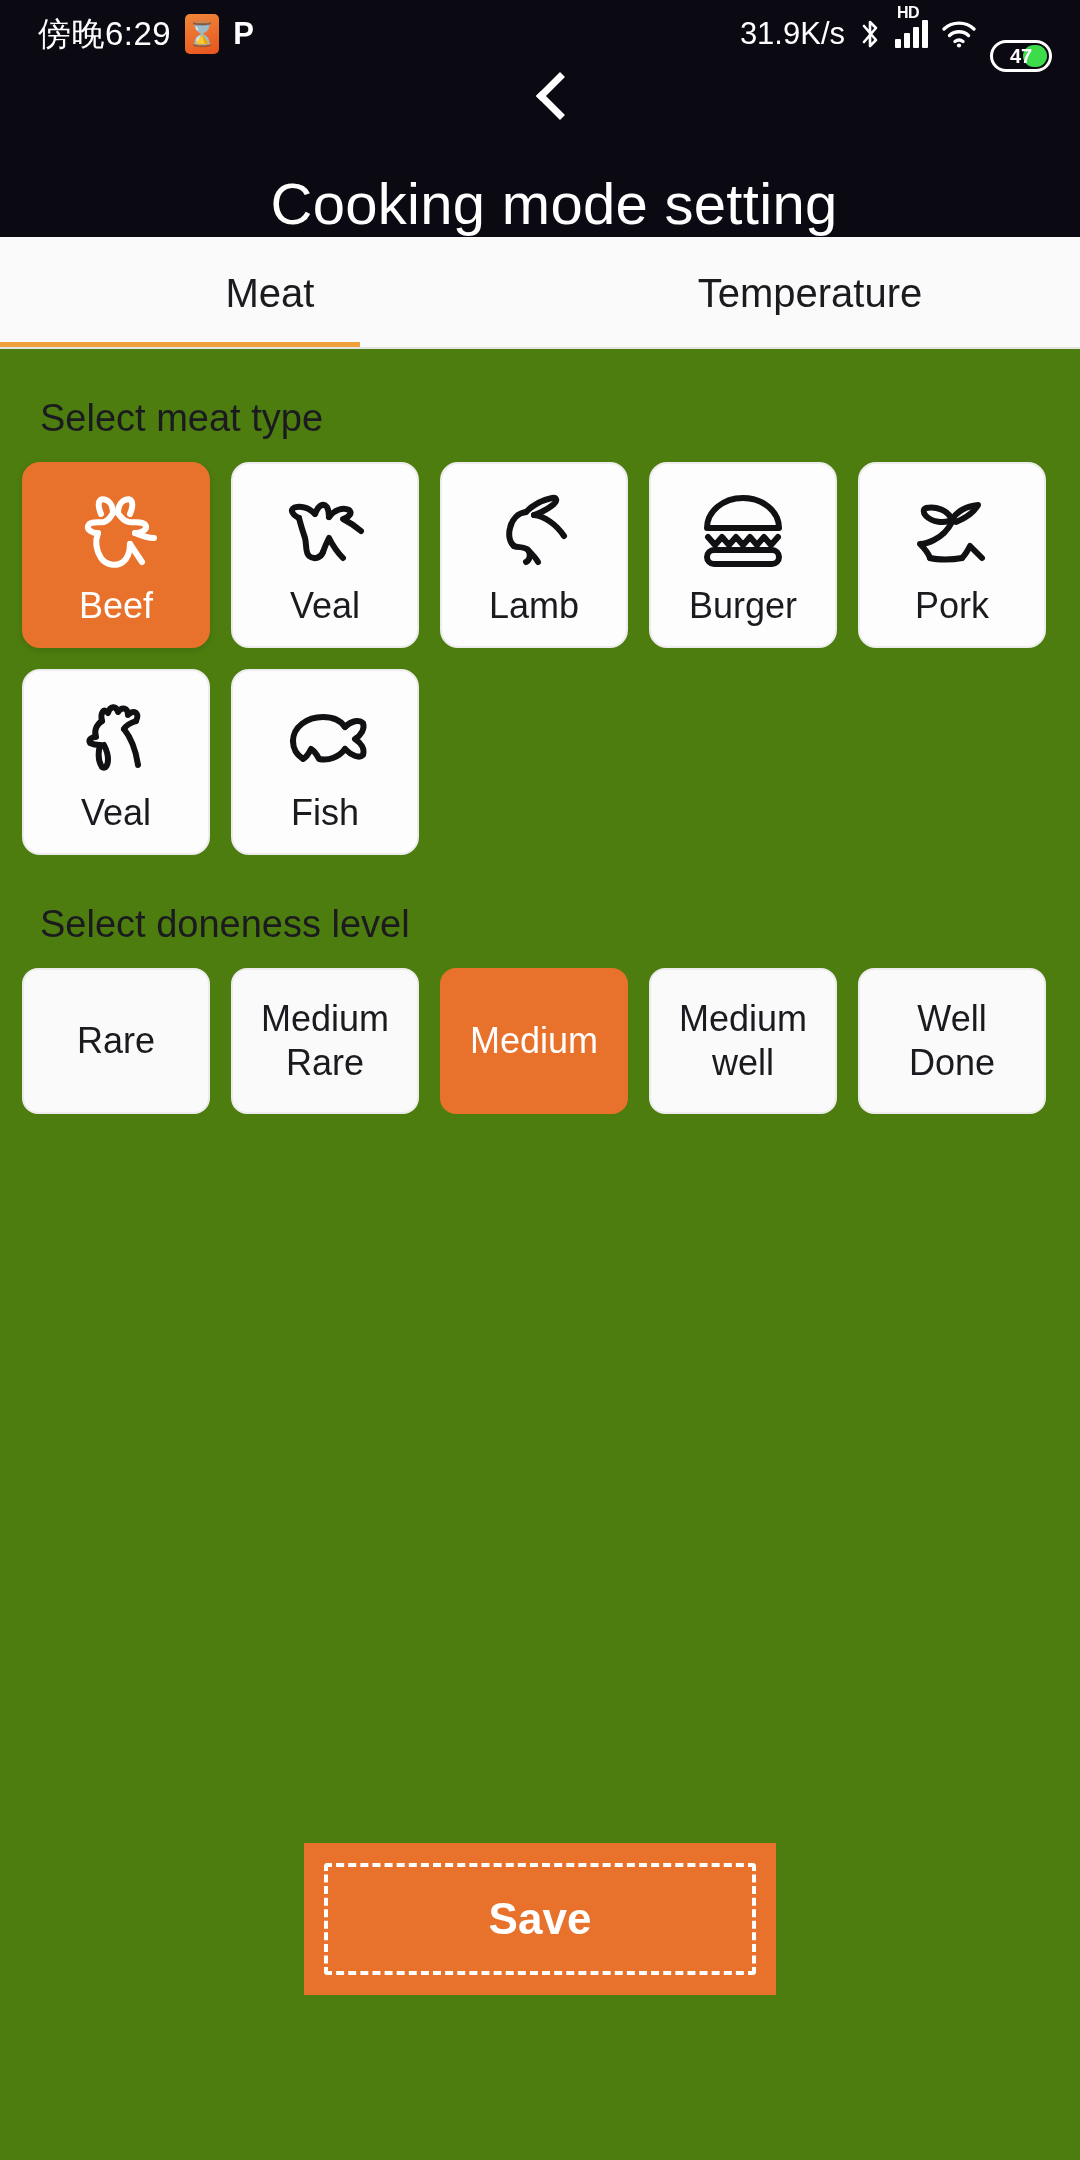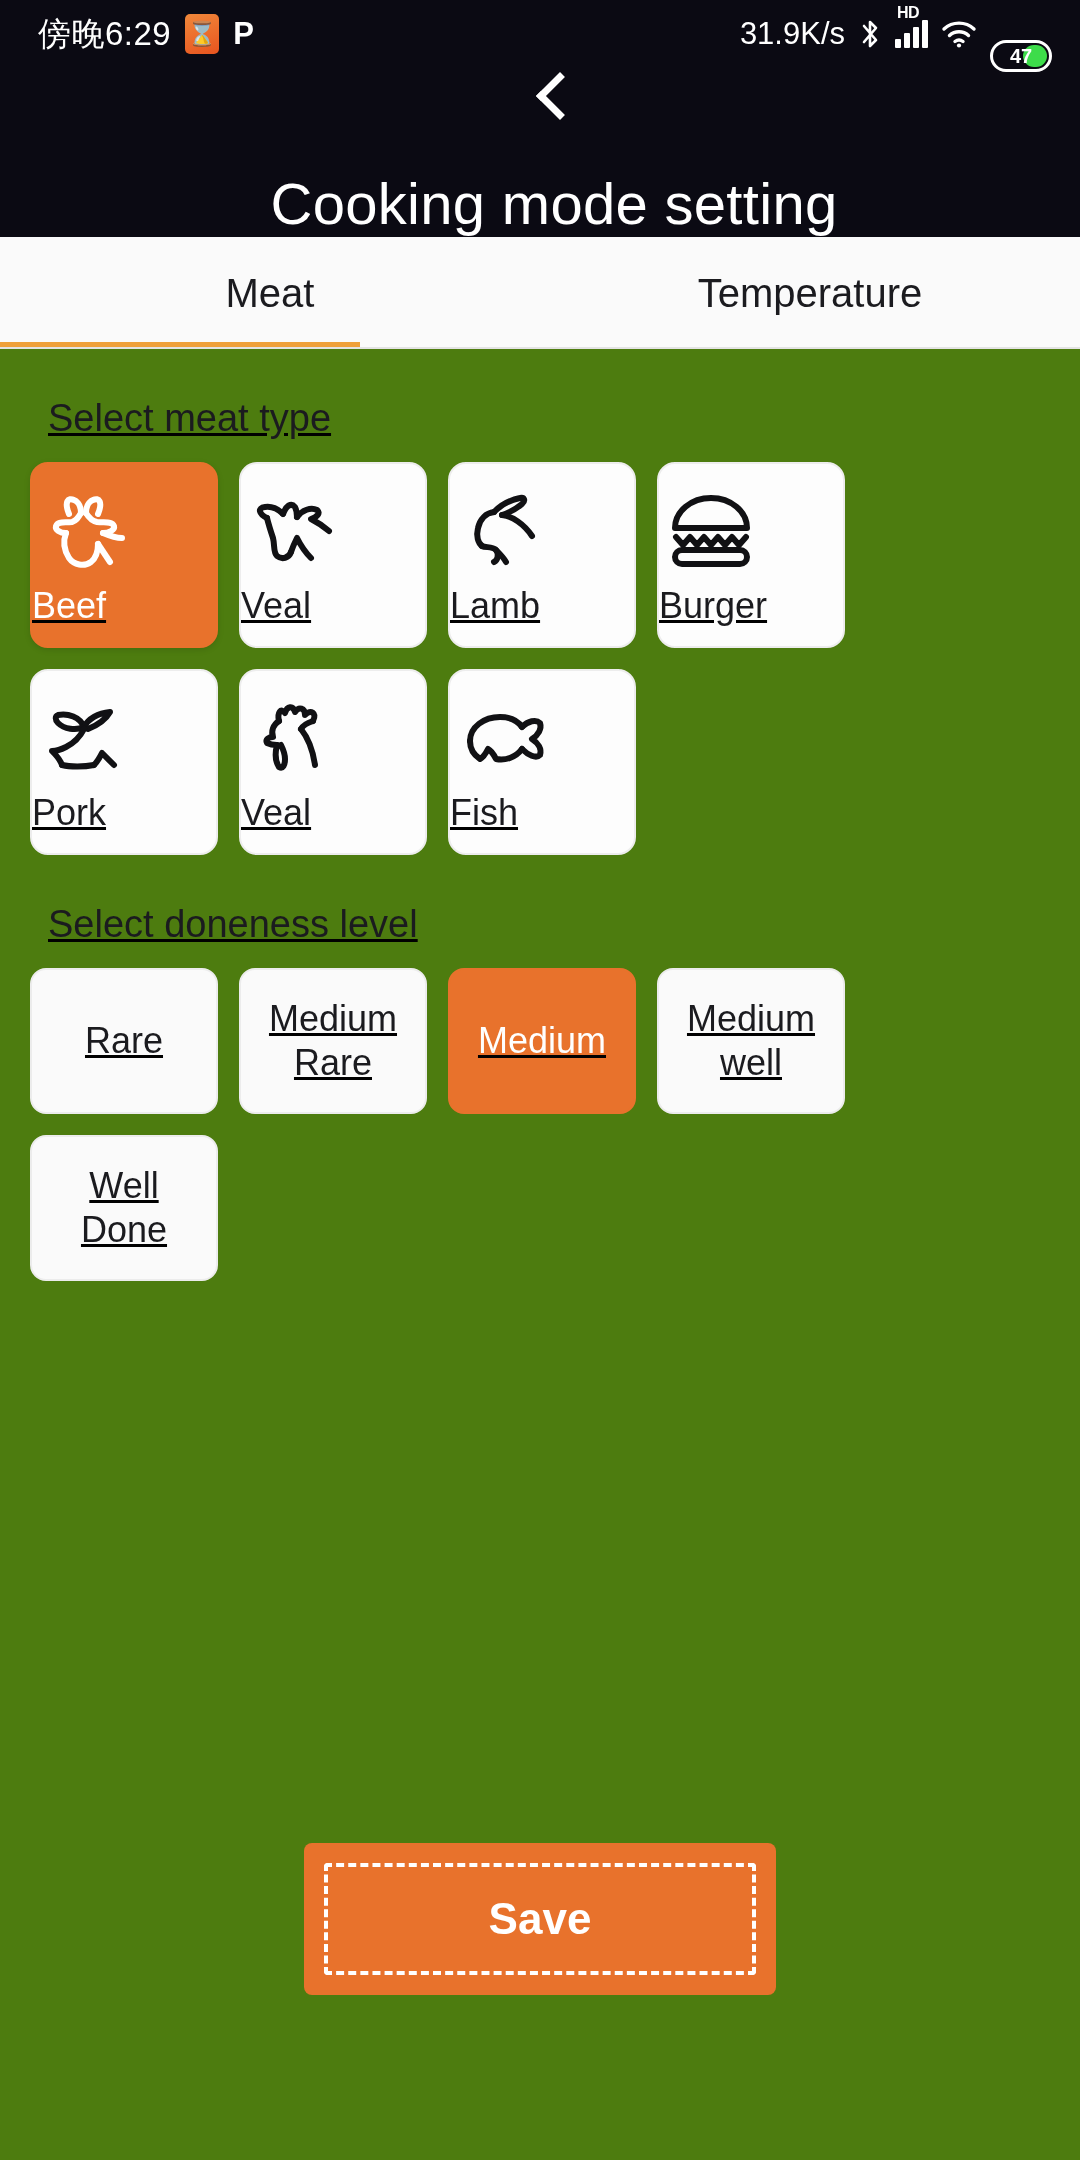--- a/index.html
+++ b/index.html
@@ -62,30 +62,30 @@
   
   .tabs { height: 112px; background: #FAFAFA; display: flex; position: relative; }
   .tab {
     flex: 1; display: flex; align-items: center; justify-content: center;
     font-size: 40px; color: #1B1B1F;
   }
   .tab-underline { position: absolute; left: 0; bottom: 0; width: 33.333%; height: 7px; background: #EFA03A; }
   .tabs::after { content:''; position:absolute; left:0; right:0; bottom:0; height:2px; background:#E3E3E3; }
 
   
-  .content { padding: 0 30px; text-decoration: underline; }
+  .content { padding: 0 22px; }
   .section-label {
     font-size: 38px; color: #1B1B1F; margin: 48px 0 22px 18px; font-weight: 400;
   }
 
   .grid { display: flex; flex-wrap: wrap; gap: 21px; }
   .card {
     width: 188px; height: 186px; background: #FDFDFD;
     border: 2px solid #EDEDED; border-radius: 18px;
-    display: flex; flex-direction: column; justify-content: center;
+    display: flex; flex-direction: column; align-items: center; justify-content: center;
     gap: 6px;
   }
   .card.selected { background: #E8722C; border-color: #E8722C; box-shadow: 0 2px 6px rgba(0,0,0,.12); }
   .card .ic { width: 104px; height: 96px; display: flex; align-items: center; justify-content: center; }
   .card .lbl { font-size: 36px; color: #1B1B1F; }
   .card.selected .lbl { color: #fff; }
   .card .ic svg { display: block; }
 
   
   .dgrid { display: flex; flex-wrap: wrap; gap: 21px; }
@@ -93,21 +93,21 @@
     width: 188px; height: 146px; background: #FAFAFA;
     border: 2px solid #ECECEC; border-radius: 16px;
     display: flex; align-items: center; justify-content: center; text-align: center;
     font-size: 36px; color: #1B1B1F; line-height: 1.22; padding: 0 8px;
   }
   .dcard.selected { background: #E8722C; border-color: #E8722C; color: #fff; }
 
   
   .save-wrap { position: absolute; left: 0; right: 0; bottom: 165px; display: flex; justify-content: center; }
   .save-btn {
-    width: 472px; height: 152px; background: #E8722C; border-radius: 8px;
+    width: 472px; height: 152px; background: #E8722C; border-radius: 0;
     display: flex; align-items: center; justify-content: center; position: relative;
   }
   .save-btn::before {
     content: ''; position: absolute; left: 20px; right: 20px; top: 20px; bottom: 20px;
     border: 4px dashed #FFFFFF; border-radius: 4px;
   }
   .save-label { position: relative; color: #fff; font-size: 44px; font-weight: bold; }
 </style>
 </head>
 <body>

